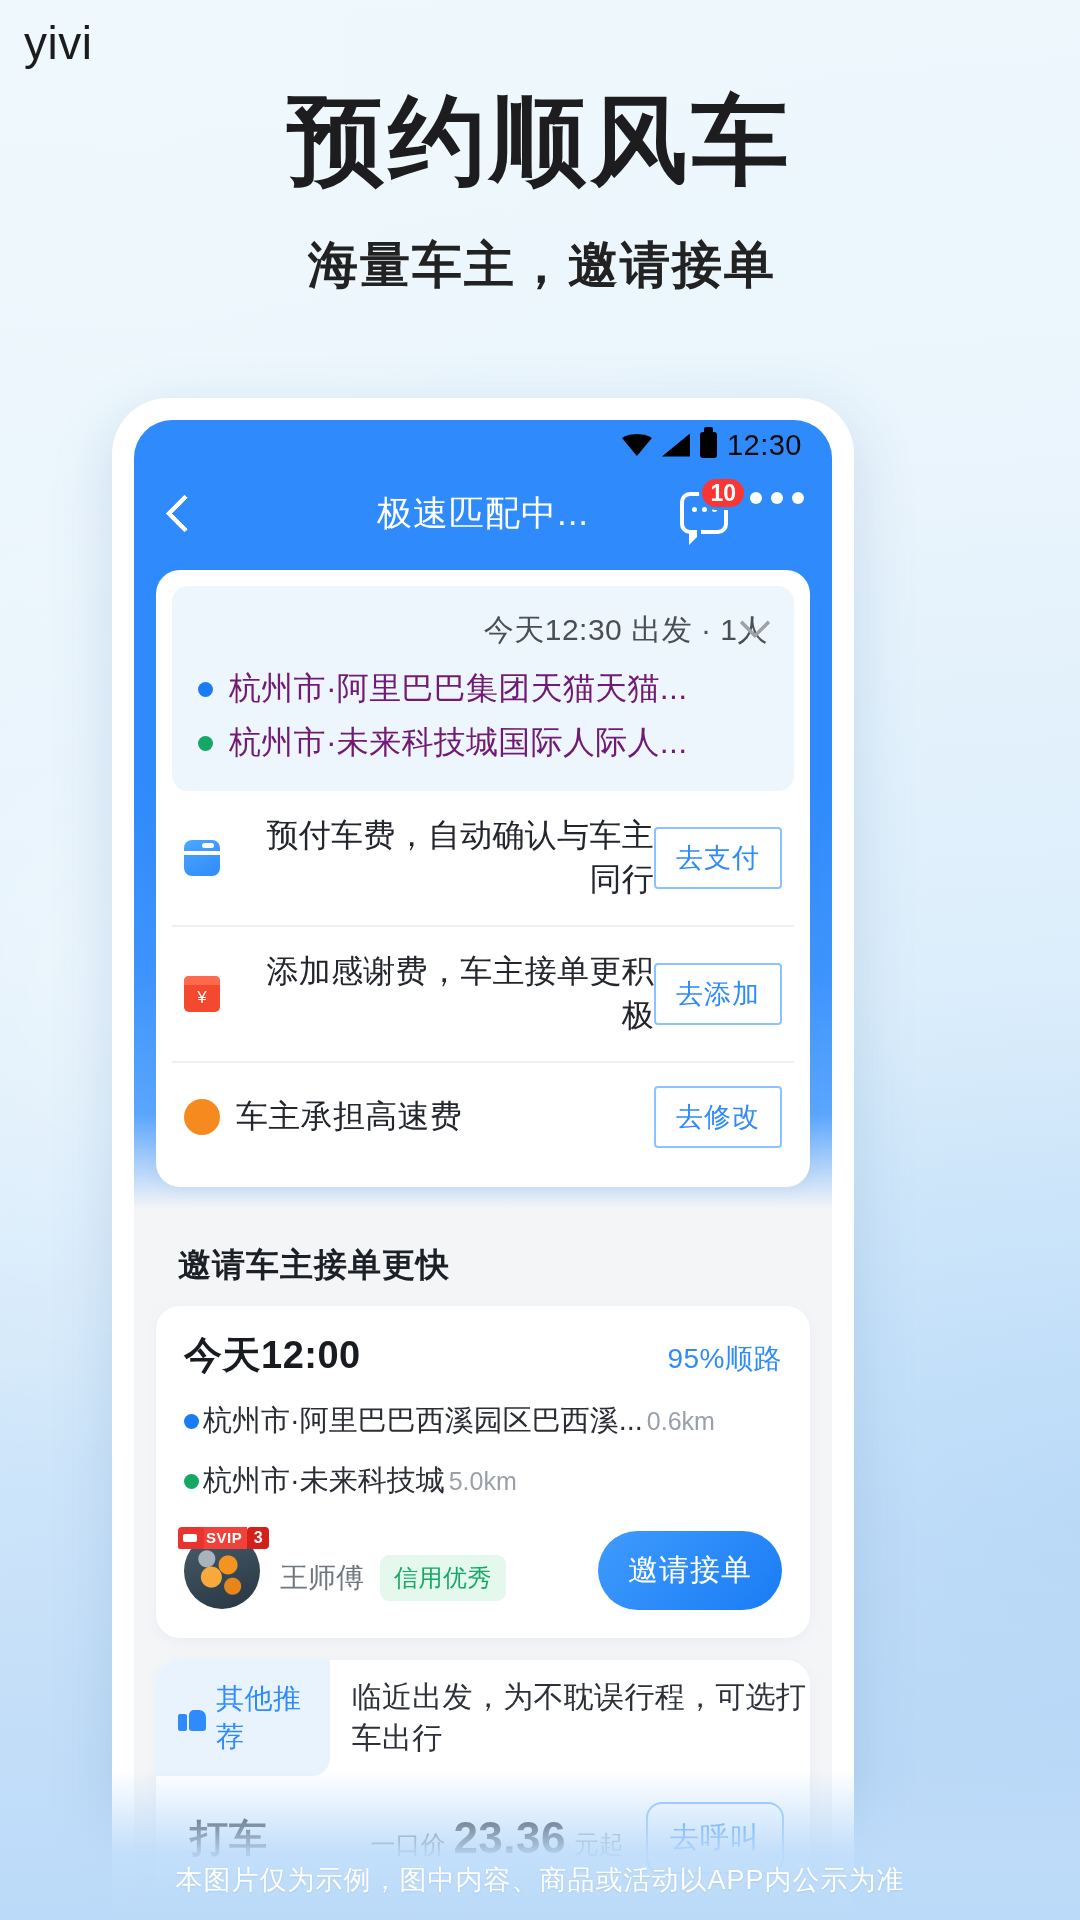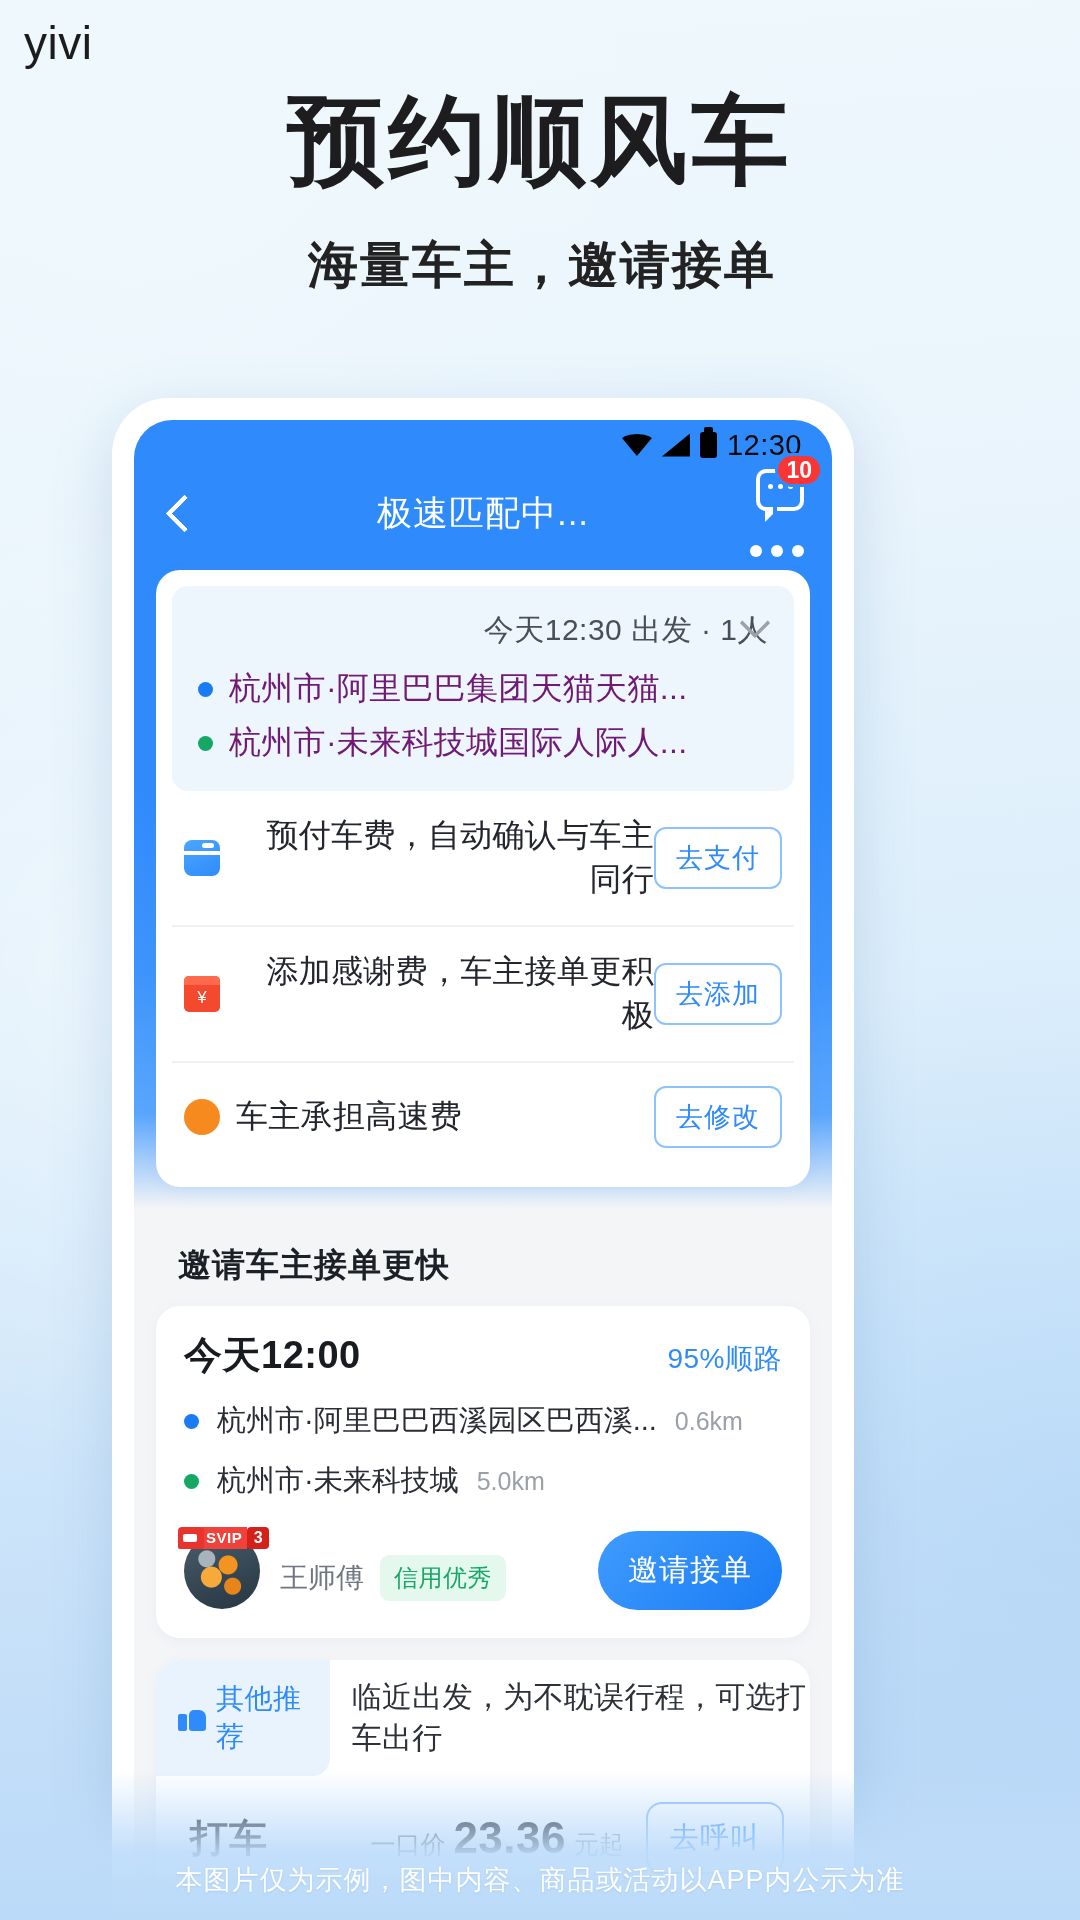--- a/index.html
+++ b/index.html
@@ -102,21 +102,21 @@
   }
   .nav-back::before{
     content:""; position:absolute; left:9px; top:4px;
     width:22px; height:22px; border-left:5px solid #fff; border-bottom:5px solid #fff;
     transform:rotate(45deg); border-radius:2px;
   }
   .nav-title{
     position:absolute; left:0; right:0; text-align:center;
     font-size:35px; color:#fff; letter-spacing:1px; pointer-events:none;
   }
-  .nav-right{ margin-left:auto; display:flex; align-items:flex-end; gap:34px;flex-direction:column; }
+  .nav-right{ margin-left:auto; display:flex; align-items:flex-start; gap:22px; }
   .ic-chat{
     position:relative; width:48px; height:42px;
   }
   .ic-chat .bub{
     position:absolute; inset:0; border:4px solid #fff; border-radius:10px; background:transparent;
   }
   .ic-chat .tail{
     position:absolute; left:9px; bottom:-11px; width:0; height:0;
     border-left:0 solid transparent; border-right:14px solid transparent; border-top:14px solid #fff;
   }
@@ -195,40 +195,40 @@
     color:#fff; font-size:17px; text-align:center; line-height:26px;
   }
   .ico-yen{
     border-radius:50%; background:#f68a1e; color:#fff;
     font-size:20px; text-align:center; line-height:36px; font-weight:bold;
   }
   .srow .txt{ font-size:32px; color:#23262c; letter-spacing:.3px; }
   .obtn{
     margin-left:auto;
     border:2px solid #8cc2fd; color:#2f8bfb; background:#fff;
-    border-radius:12px; font-size:27px; padding:11px 20px; letter-spacing:1px;
+    border-radius:4px; font-size:27px; padding:11px 20px; letter-spacing:1px;
     white-space:nowrap;
   }
 
   
   .sec-title{
     font-size:33px; font-weight:bold; color:#1d2026;
     margin:34px 0 0 44px; letter-spacing:1px;
   }
 
   
   .dcard{
     background:#fff; border-radius:24px; margin:18px 22px 0 22px;
     padding:24px 28px 28px 28px; box-shadow:0 3px 14px rgba(100,140,180,.07);
   }
   .dtop{ display:flex; align-items:baseline; }
   .dtime{ font-size:38px; font-weight:bold; color:#181b20; letter-spacing:.5px; }
   .dmatch{ margin-left:auto; font-size:28px; color:#2f8bfb; letter-spacing:.5px; }
   .daddr{
-    display:flex; align-items:center; gap:18px; margin-top:20px;
+    display:flex; align-items:center; gap:4px; margin-top:20px;
     font-size:29px; color:#2a2d33;
   }
   .daddr .km{ font-size:25px; color:#9aa0a8; }
   .dinfo{ display:flex; align-items:center; margin-top:30px; }
   .avatar{
     width:76px; height:76px; border-radius:50%; flex:0 0 auto; position:relative;
     background:
       radial-gradient(circle at 36% 58%, #f7a93c 0 10px, rgba(0,0,0,0) 11px),
       radial-gradient(circle at 58% 42%, #f2941f 0 9px, rgba(0,0,0,0) 10px),
       radial-gradient(circle at 64% 70%, #e8851a 0 8px, rgba(0,0,0,0) 9px),

